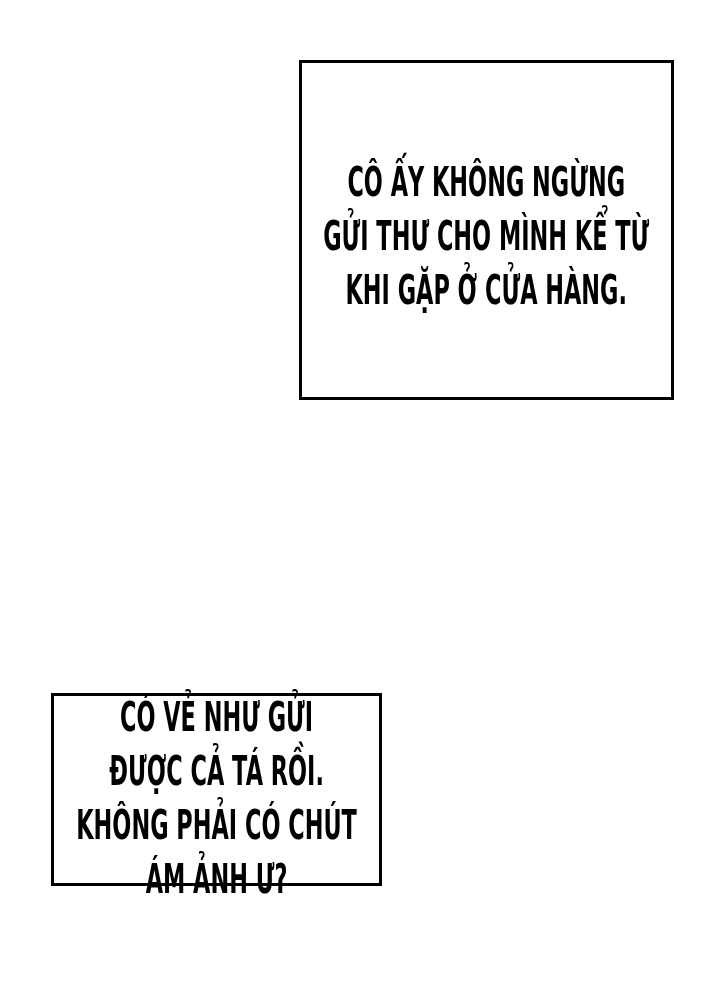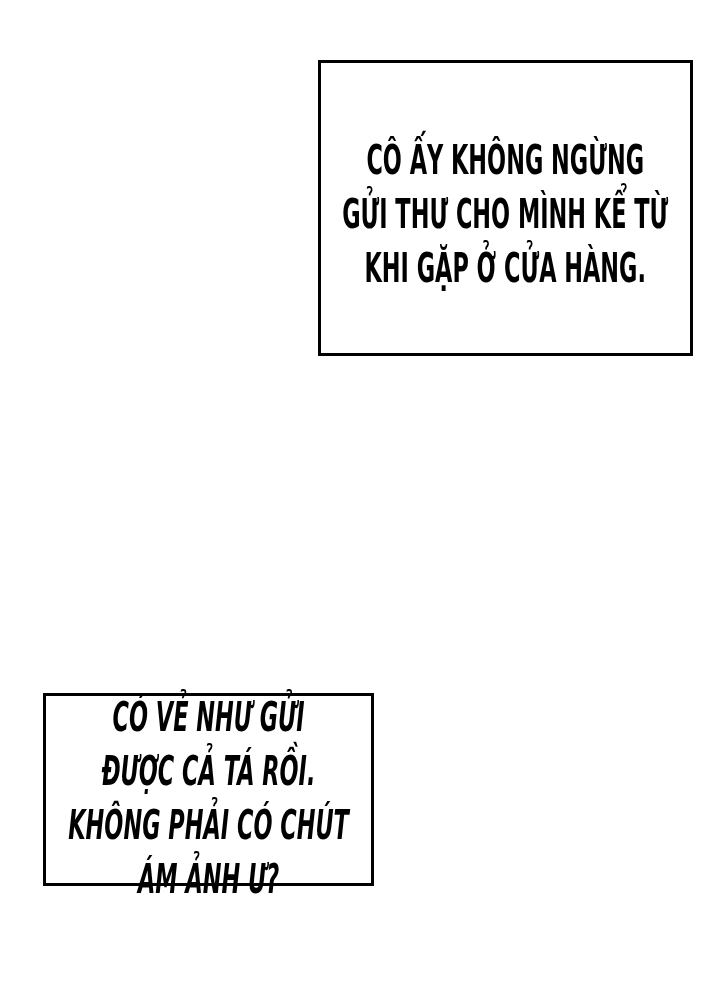--- a/index.html
+++ b/index.html
@@ -35,31 +35,29 @@
     line-height: 54px;
     color: #000000;
     white-space: nowrap;
     transform: scaleX(0.56);
     transform-origin: 50% 50%;
   }
   #panel-top {
     left: 299px;
     top: 60px;
     width: 375px;
-    height: 296px;
+    height: 340px;
     padding-top: 12px;
-    margin-left: 19px;
   }
   #panel-bottom {
-    left: 43px;
+    left: 51px;
     top: 693px;
     width: 331px;
     height: 193px;
     padding-top: 16px;
-    font-style: italic;
   }
 </style>
 </head>
 <body>
 
 <div class="comic-page">
 
   <div class="panel" id="panel-top">
     <div class="panel-text">
       <div>CÔ ẤY KHÔNG NGỪNG</div>

